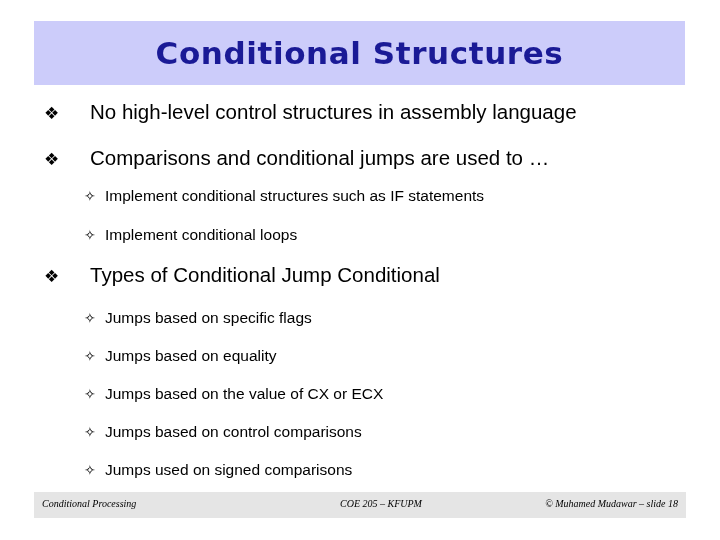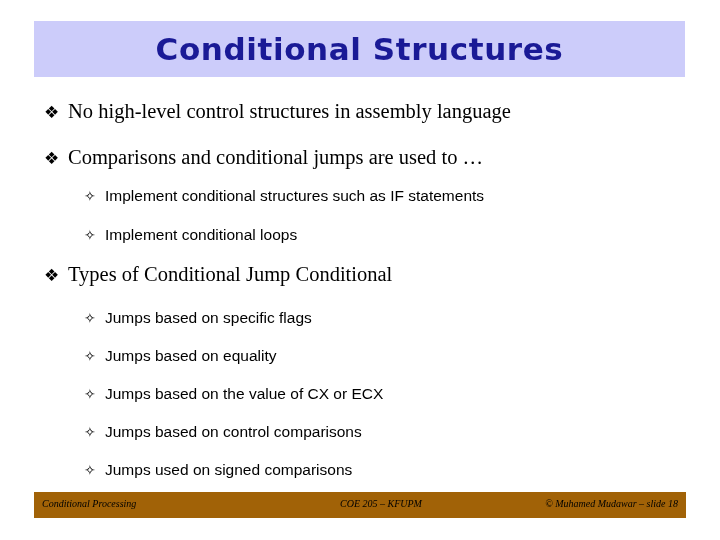--- a/index.html
+++ b/index.html
@@ -22,21 +22,21 @@
     height: 540px;
     background: #ffffff;
   }
 
   
   .title-banner {
     position: absolute;
     left: 34px;
     top: 21px;
     width: 651px;
-    height: 56px;
+    height: 64px;
     background: #ccccfa;
     display: flex;
     align-items: center;
     justify-content: center;
   }
   .title-text {
     font-family: "DejaVu Sans", sans-serif;
     font-size: 31px;
     font-weight: bold;
     letter-spacing: 0.6px;
@@ -68,22 +68,23 @@
   }
   .lvl1 .marker {
     font-family: "DejaVu Sans", sans-serif;
     font-size: 17px;
     color: #000000;
     width: 24px;
     display: inline-block;
     line-height: 1;
   }
   .lvl1 .text {
-    font-family: Liberation Serif, serif;
+    font-family: Liberation Sans, sans-serif;
     font-size: 20.5px;
+    margin-left: 22px;
   }
 
   .lvl2 {
     left: 84px;
     font-size: 15.5px;
   }
   .lvl2 .marker {
     font-family: "DejaVu Sans", sans-serif;
     font-size: 14px;
     color: #000000;
@@ -96,21 +97,21 @@
     font-size: 15.5px;
   }
 
   
   .footer-bar {
     position: absolute;
     left: 34px;
     top: 492px;
     width: 652px;
     height: 26px;
-    background: #a16207;
+    background: #e5e5e5;
   }
   .footer-cell {
     position: absolute;
     top: 6px;
     font-family: "Liberation Serif", serif;
     font-style: italic;
     font-size: 10px;
     color: #000000;
     white-space: nowrap;
   }

